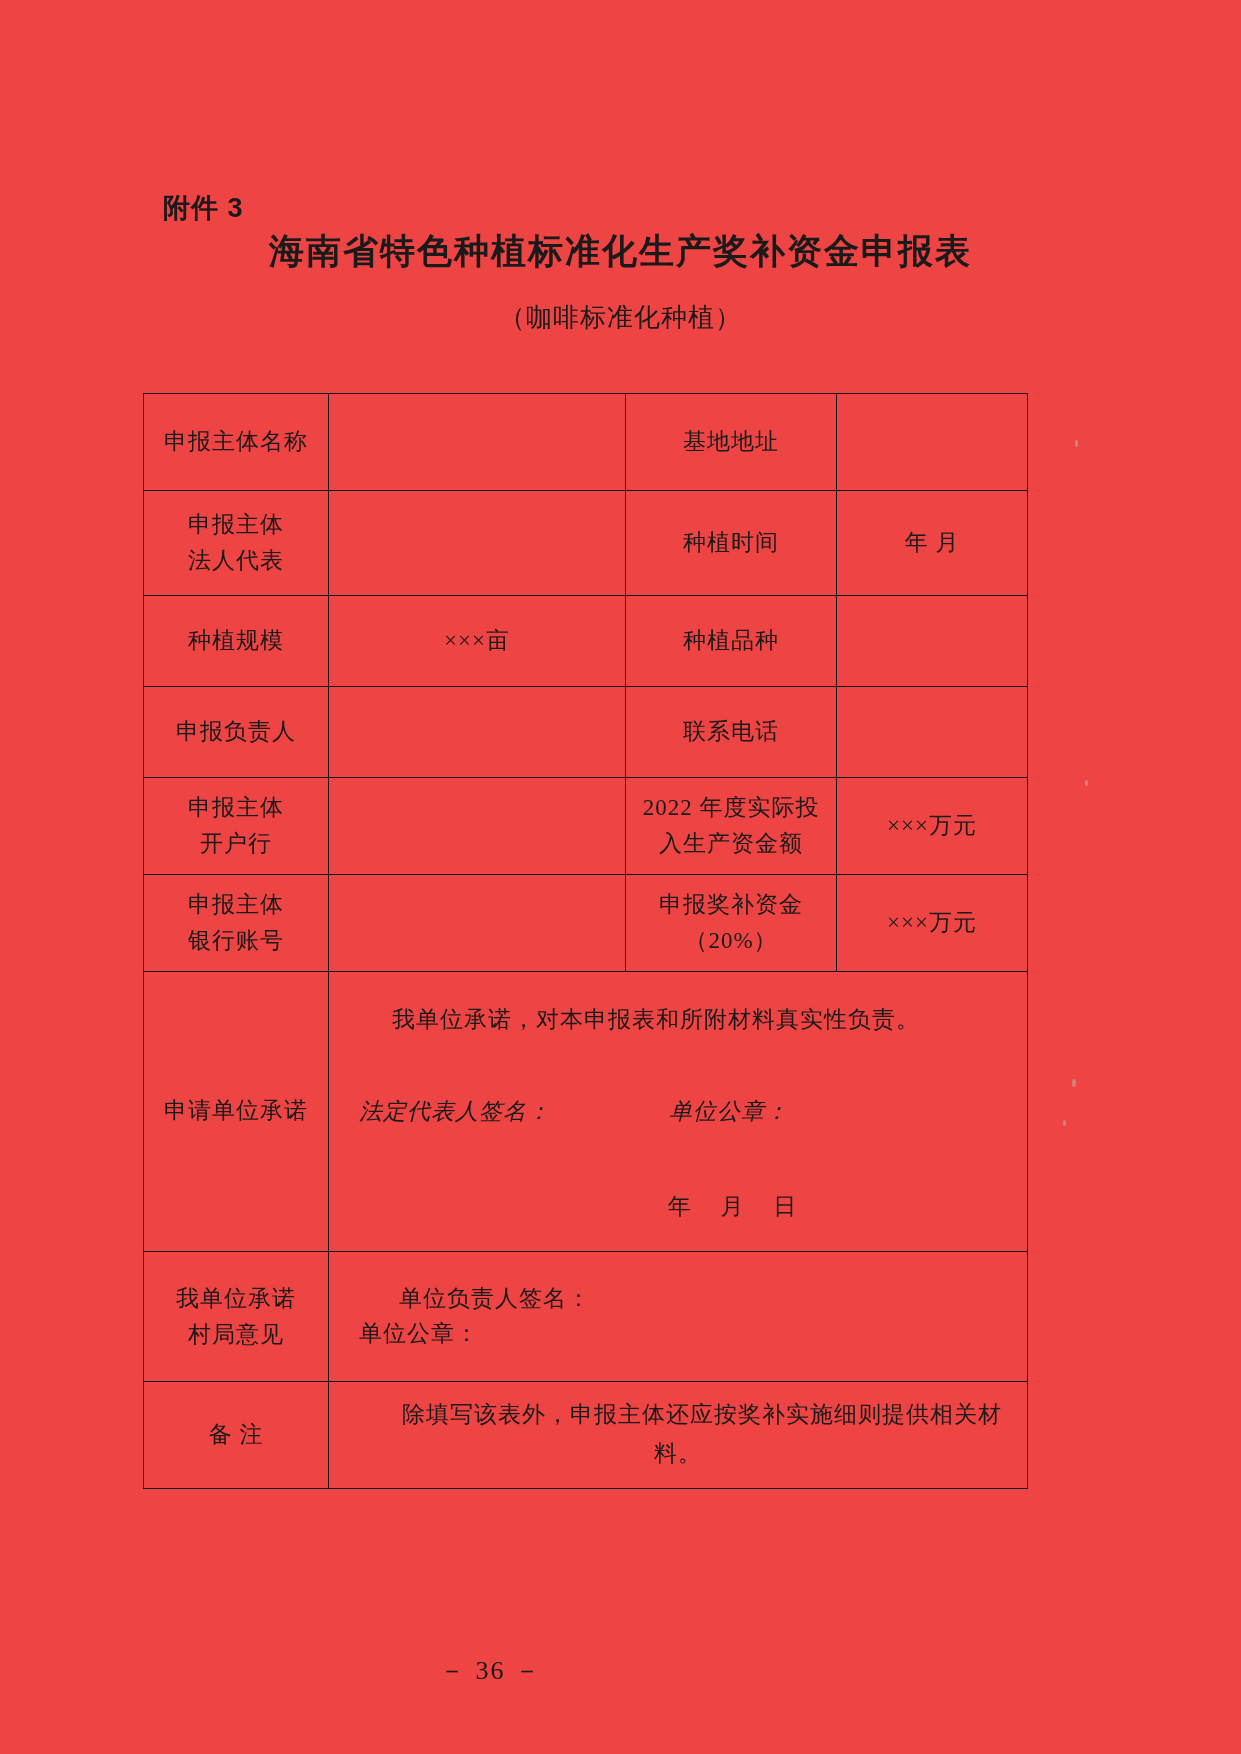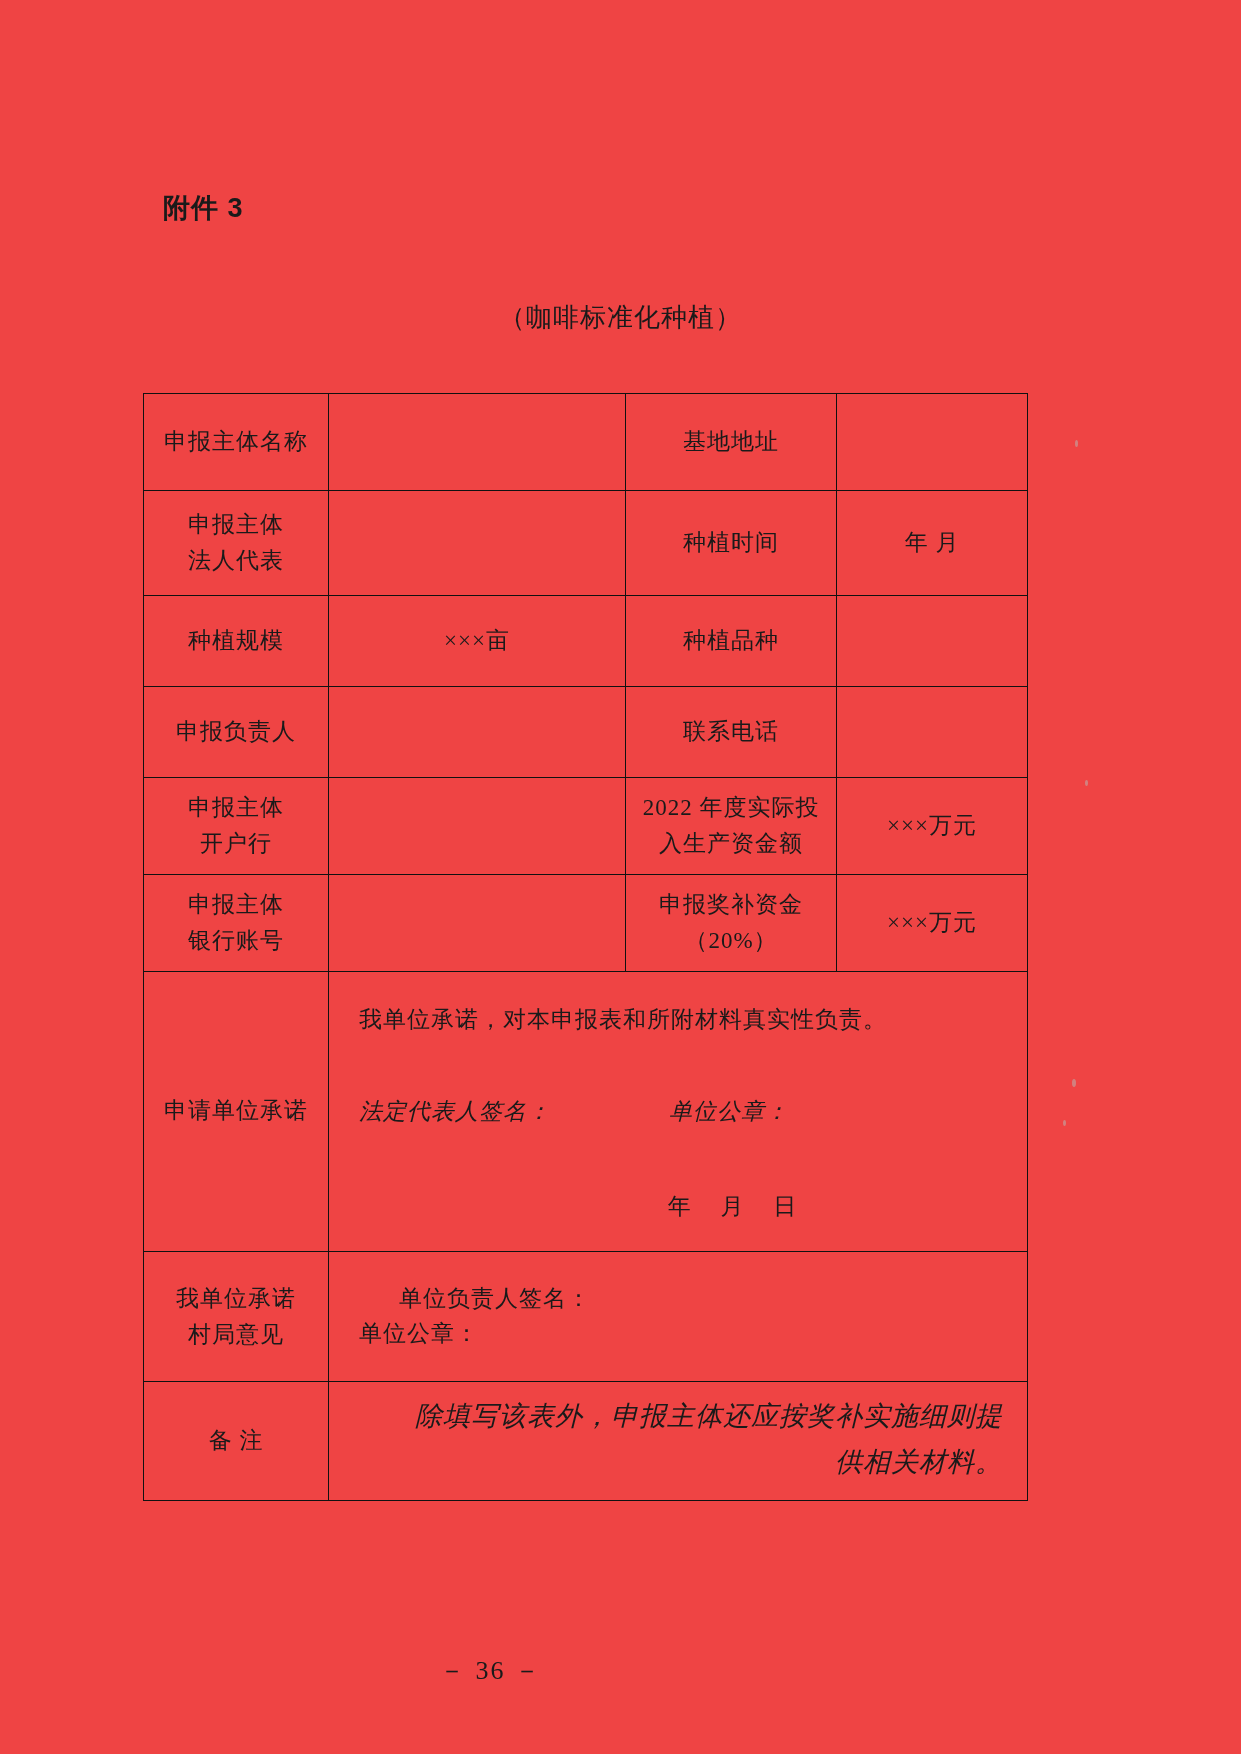--- a/index.html
+++ b/index.html
@@ -87,20 +87,21 @@
     line-height: 1.55;
   }
   .promise-body {
     text-align: left;
     padding: 0 24px;
     line-height: 1.9;
     font-size: 23px;
   }
   .promise-line1 {
     margin-top: 22px;
+    margin-left: 33px;
   }
   .promise-line2 {
     margin-top: 48px;
     display: flex;
     font-style: italic;
   }
   .promise-line2 .sig {
     min-width: 310px;
   }
   .promise-date {
@@ -118,25 +119,24 @@
   .opinion-row {
     display: flex;
     padding: 26px 0;
     flex-direction: column;
   }
   .opinion-row .sig {
     min-width: 332px;
     padding-left: 40px;
   }
   .remark-body {
-    text-align: right;
+    text-align: center;
     padding: 8px 18px 10px 18px;
-    font-size: 27px;
+    font-size: 23px;
     line-height: 1.7;
-    font-style: italic;
   }
   .remark-body .indent {
     text-indent: 48px;
     display: block;
   }
   .label-spaced {
     letter-spacing: 14px;
     padding-left: 14px;
   }
   .year-month {
@@ -165,20 +165,21 @@
 <body>
 
 <div class="page">
 
   <div class="speck" style="left:1075px;top:440px;width:3px;height:7px;"></div>
   <div class="speck" style="left:1085px;top:780px;width:3px;height:6px;"></div>
   <div class="speck" style="left:1072px;top:1079px;width:4px;height:8px;"></div>
   <div class="speck" style="left:1063px;top:1120px;width:3px;height:6px;"></div>
 
   <div class="attachment-label">附件 3</div>
+  <div class="doc-title">海南省特色种植标准化生产奖补资金申报表</div>
   <div class="doc-subtitle">（咖啡标准化种植）</div>
 
   <div class="form-wrap">
     <table class="form">
 
       <tbody>
           <tr>
         <td class="label">申报主体名称</td>
         <td class="fill" style="height:88px;"></td>
         <td class="mid-label">基地地址</td>

